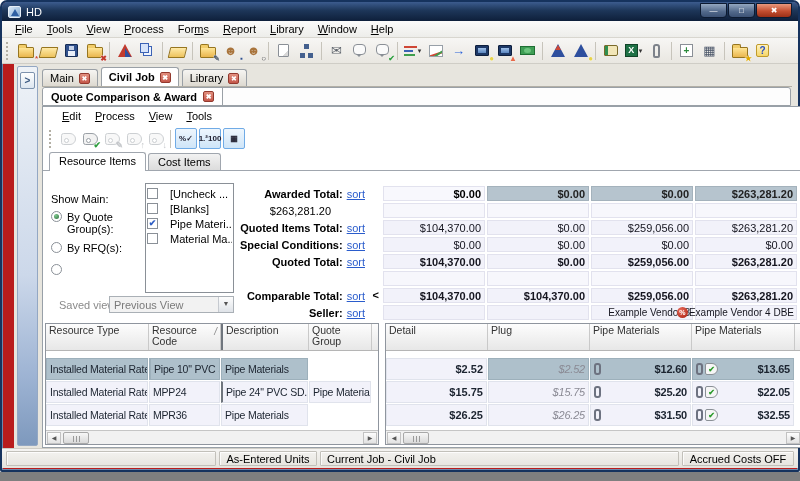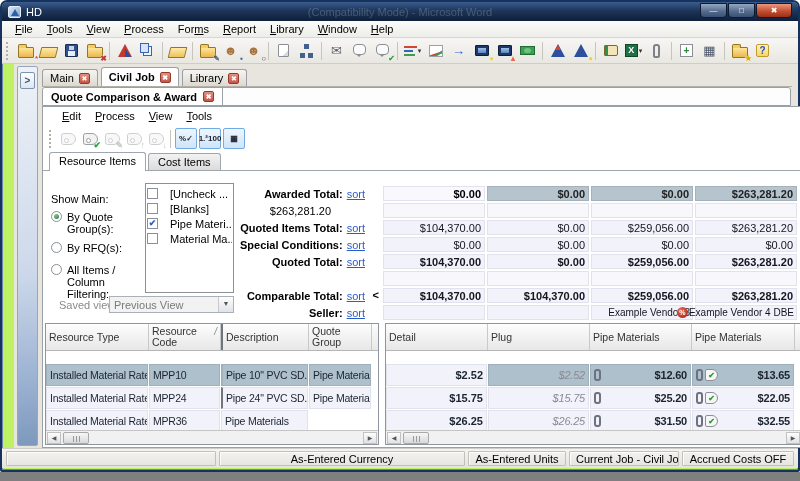--- a/index.html
+++ b/index.html
@@ -1,20 +1,20 @@
 <!DOCTYPE html>
 <html><head>
 <meta charset="utf-8">
 <style>
 *{margin:0;padding:0;box-sizing:border-box}
 html,body{width:800px;height:481px;overflow:hidden}
 body{font-family:"Liberation Sans",sans-serif;font-size:11px;background:#fff;color:#000}
 .screen{position:relative;width:800px;height:481px;background:#fff}
 .desktop-strip{position:absolute;left:0;right:0;bottom:0;height:9px;background:#7f7f7f}
-.win{position:absolute;left:0;top:0;width:800px;height:472px;border:2px solid #16335e;border-radius:7px 7px 2px 2px;background:#bef264;box-shadow:inset 0 0 0 1px #6d88ad}
+.win{position:absolute;left:0;top:0;width:800px;height:472px;border:2px solid #16335e;border-radius:7px 7px 2px 2px;background:#b91c1c;box-shadow:inset 0 0 0 1px #6d88ad}
 
 .titlebar{position:relative;height:19px;background:linear-gradient(#3c5c8e,#1d3659 45%,#0e1f3a);border-radius:5px 5px 0 0;display:flex;align-items:center;padding:0 6px;color:#fff}
 .appicon{width:13px;height:12px;margin-right:5px;background:linear-gradient(135deg,#d9e8f7 0%,#7fa7d0 100%);border:1px solid #e6eef7;border-radius:2px;position:relative}
 .appicon::before{content:"";position:absolute;left:2px;top:2px;border-left:4px solid transparent;border-right:4px solid transparent;border-bottom:7px solid #2e5fa3}
 .wtitle{font-size:11px}
 .ghost{position:absolute;left:120px;right:120px;text-align:center;color:rgba(255,255,255,.20);font-size:11px;pointer-events:none;white-space:nowrap;overflow:hidden}
 .win-btns{position:absolute;right:6px;top:1px;display:flex;gap:1px}
 .wbtn{width:27px;height:15px;border:1px solid #0c1a30;border-radius:0 0 4px 4px;background:linear-gradient(#93a7c0,#51688a 60%,#3c5details275);color:#fff;font-size:8px;line-height:13px;text-align:center}
 .wbtn{background:linear-gradient(#93a7c0,#51688a 60%,#3c5275)}
 .wbtn-min::before{content:"—"}
@@ -120,24 +120,24 @@
 .tv-cell.k-spacer{background:#f7f7fc}
 .tv-cell.k-seller{font-size:10px;padding:0 2px;overflow:visible}
 .dbe{width:11px;height:11px;border-radius:50%;background:radial-gradient(circle at 35% 30%,#e86a5a,#a81d0e);color:#fff;font-size:7px;font-weight:700;display:inline-flex;align-items:center;justify-content:center;margin-right:1px;flex:0 0 auto}
 
 .grid{position:absolute;top:152px;height:122px;background:#fff;border:1px solid #8f959e;display:flex;flex-direction:column}
 .grid.rgrid{left:2px;width:334px}
 .grid.qgrid{left:342px;width:417px}
 .g-head{display:grid;height:27px;background:linear-gradient(#fdfdfd,#e7e7e7);border-bottom:1px solid #b5b5b5;flex:0 0 auto}
 .rgrid .g-head{grid-template-columns:103px 72px 88px 63px}
 .qgrid .g-head{grid-template-columns:102px 102px 102px 103px}
-.g-h{border-right:1px solid #c9c9c9;padding:1px 3px;color:#333;display:flex;align-items:center;line-height:11px;overflow:hidden;position:relative;font-size:10.5px}
+.g-h{border-right:1px solid #c9c9c9;padding:1px 3px;color:#333;display:flex;align-items:flex-start;line-height:11px;overflow:hidden;position:relative;font-size:10.5px}
 .g-h.frz{border-left:2px solid #6f757d}
 .sorta{position:absolute;right:3px;top:2px;color:#888;font-style:italic;font-size:10px}
-.g-body{flex:1 1 auto;overflow:hidden;padding-top:13px}
+.g-body{flex:1 1 auto;overflow:hidden;padding-top:7px}
 .g-row{display:grid;height:22px;margin-bottom:1px}
 .rgrid .g-row{grid-template-columns:103px 72px 88px 63px}
 .qgrid .g-row{grid-template-columns:102px 102px 102px 103px}
 .g-c{background:#f2f2fa;border:1px solid #e0e3ec;margin-right:1px;padding:0 3px;display:flex;align-items:center;color:#1c2430;overflow:hidden;white-space:nowrap;font-size:10.5px;letter-spacing:-0.2px}
 .g-c.frz{border-left:2px solid #6f757d}
 .g-row.sel .g-c{background:#aec0cb;border-color:#9db0bb}
 .qgrid .g-row.sel .g-c{background:#aec0cb;border-color:#9db0bb}
 .qgrid .g-row.sel .g-c.c0{background:#f2f2fa;border-color:#e0e3ec}
 .g-c.num{justify-content:flex-end;font-weight:700;font-size:11px;letter-spacing:0}
 .g-c.ital{justify-content:flex-end;font-weight:400;font-style:italic;color:#8a8a94;font-size:11px}
@@ -164,21 +164,20 @@
 </style>
 </head>
 <body>
 
 <div class="screen">
   <div class="win">
 
     <div class="titlebar">
       <span class="appicon"></span>
       <span class="wtitle">HD</span>
-      <span class="ghost">(Compatibility Mode) - Microsoft Word</span>
       <span class="win-btns">
         <span class="wbtn wbtn-min"></span>
         <span class="wbtn wbtn-max"></span>
         <span class="wbtn wbtn-close"></span>
       </span>
     </div>
 
     <div class="menubar">
         <span class="menu-item"><u>F</u>ile</span>
         <span class="menu-item"><u>T</u>ools</span>
@@ -373,21 +372,20 @@
         </div>
         <div class="vtabs">
             <span class="vtab active">Resource Items</span>
             <span class="vtab">Cost Items</span>
           </div>
 
         <div class="pcontent">
           <span class="lab-show">Show Main:</span>
           <span></span><span class="rrow rrow2">
               <span class="radio"></span>
-              <span>All Items / Column Filtering:</span>
             </span><span class="rrow rrow1">
               <span class="radio"></span>
               <span>By RFQ(s):</span>
             </span><span class="rrow rrow0">
               <span class="radio on"></span>
               <span>By Quote Group(s):</span>
             </span>
           <div class="listbox">
               <div class="lbi">
                 <span class="cb"></span>
@@ -497,21 +495,20 @@
                 <div class="g-h c2 frz">
                   <span>Description</span>
                 </div>
                 <div class="g-h c3">
                   <span>Quote Group</span>
                 </div>
               </div>
               <div class="g-body">
                 <div class="g-row sel">
                   <div class="g-c c0">Installed Material Rate</div>
-                  <div class="g-c c1">MPP10</div>
                   <div class="g-c c2 frz">Pipe 10" PVC SD...</div>
                   <div class="g-c c3">Pipe Materials</div>
                 </div>
                 <div class="g-row">
                   <div class="g-c c0">Installed Material Rate</div>
                   <div class="g-c c1">MPP24</div>
                   <div class="g-c c2 frz">Pipe 24" PVC SD...</div>
                   <div class="g-c c3">Pipe Materials</div>
                 </div>
                 <div class="g-row">
@@ -581,21 +578,20 @@
                 <span class="sb-track"></span>
                 <span class="sb-btn sb-r"></span>
               </div>
             </div>
         </div>
       </div>
     </div>
 
     <div class="statusbar">
       <span class="st-cell st-0"></span>
-      <span class="st-cell st-1">As-Entered Currency</span>
       <span class="st-cell st-2">As-Entered Units</span>
       <span class="st-cell st-3">Current Job - Civil Job</span>
       <span class="st-cell st-4">Accrued Costs OFF</span>
     </div>
 
   </div>
   <div class="desktop-strip"></div>
 </div>
 
 </body></html>

